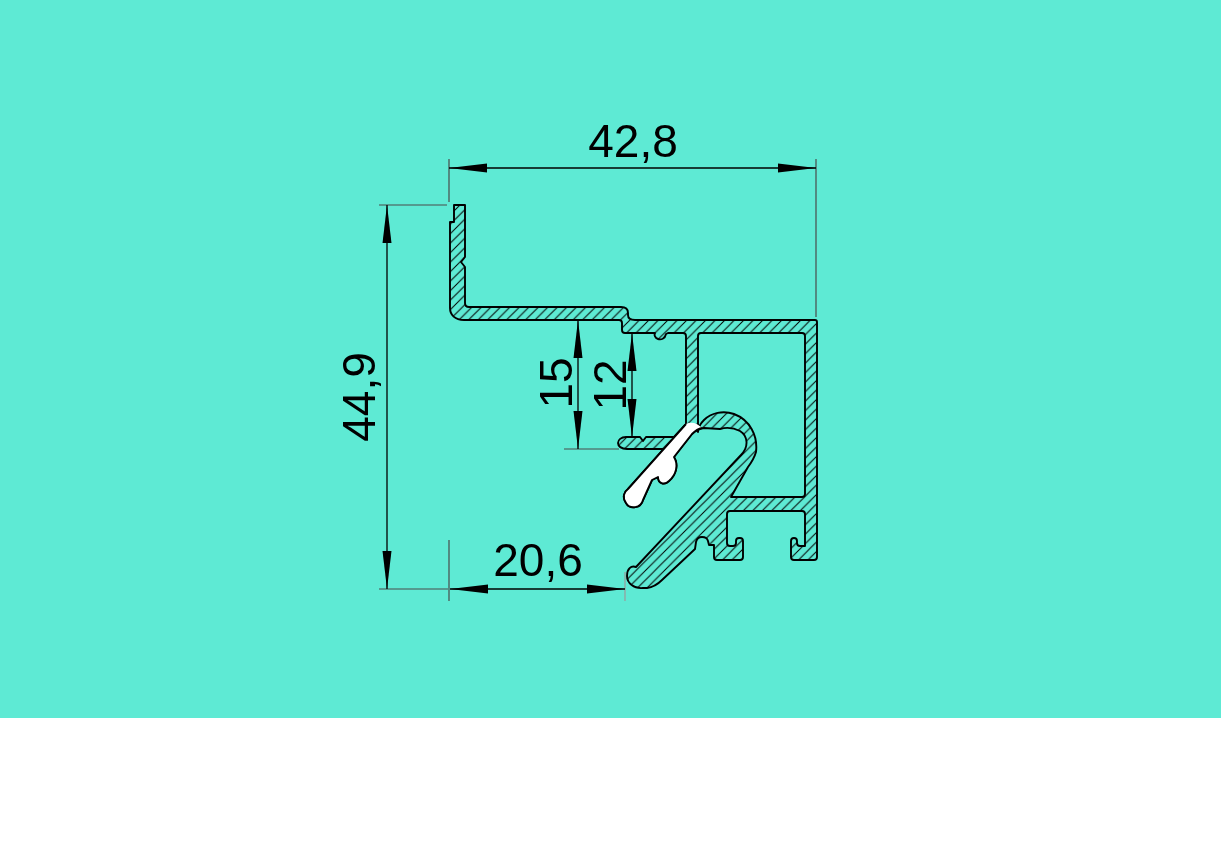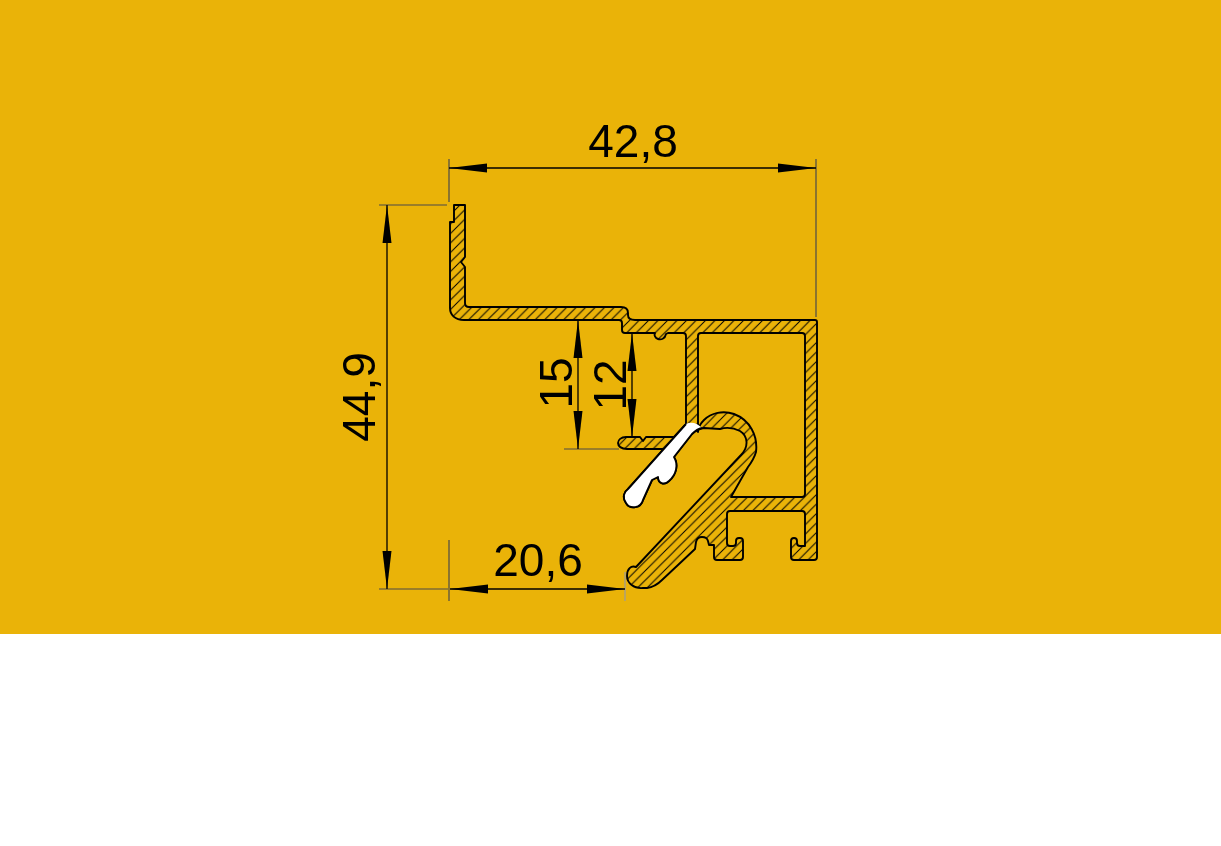--- a/index.html
+++ b/index.html
@@ -1,19 +1,19 @@
 <!DOCTYPE html>
 <html><head>
 <meta charset="utf-8">
 <style>
   html,body{margin:0;padding:0;background:#ffffff;}
   .canvas{
     position:relative;
-    width:1221px;height:634px;
-    background:#eab308;
+    width:1221px;height:718px;
+    background:#5eead4;
     font-family:"Liberation Sans", sans-serif;
     overflow:hidden;
   }
   svg{display:block;}
   text{
     font-family:"Liberation Sans", sans-serif;
     font-size:46px;
     fill:#000000;
   }
 </style>

